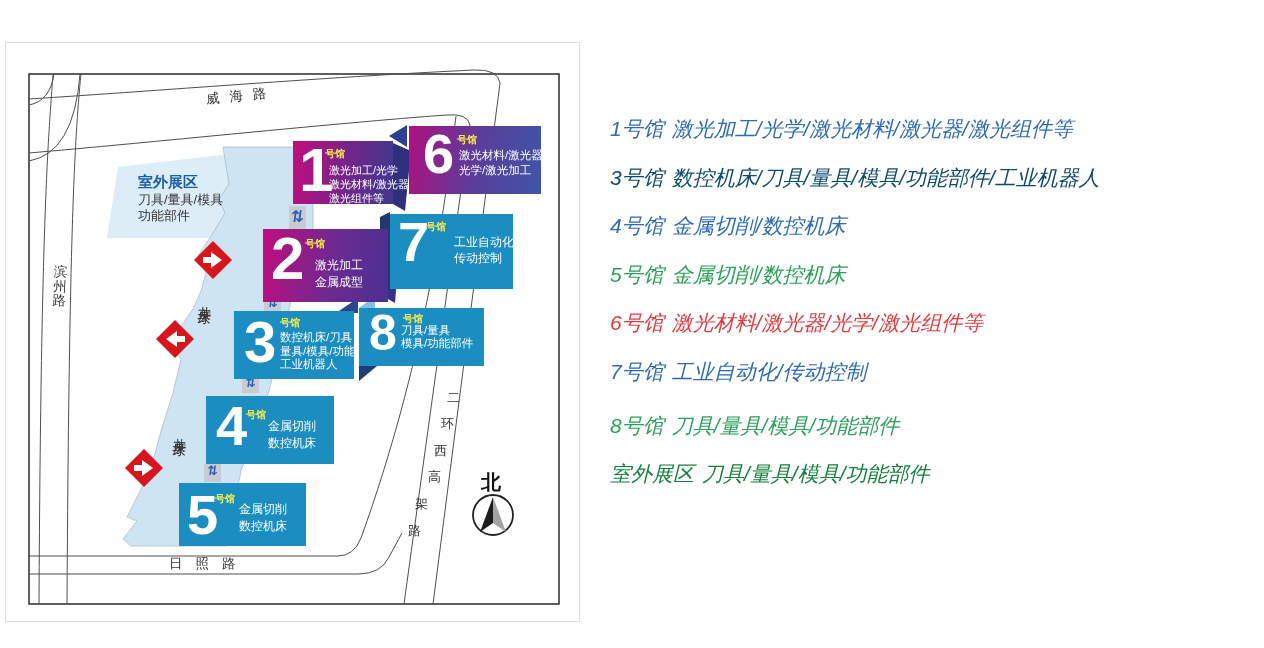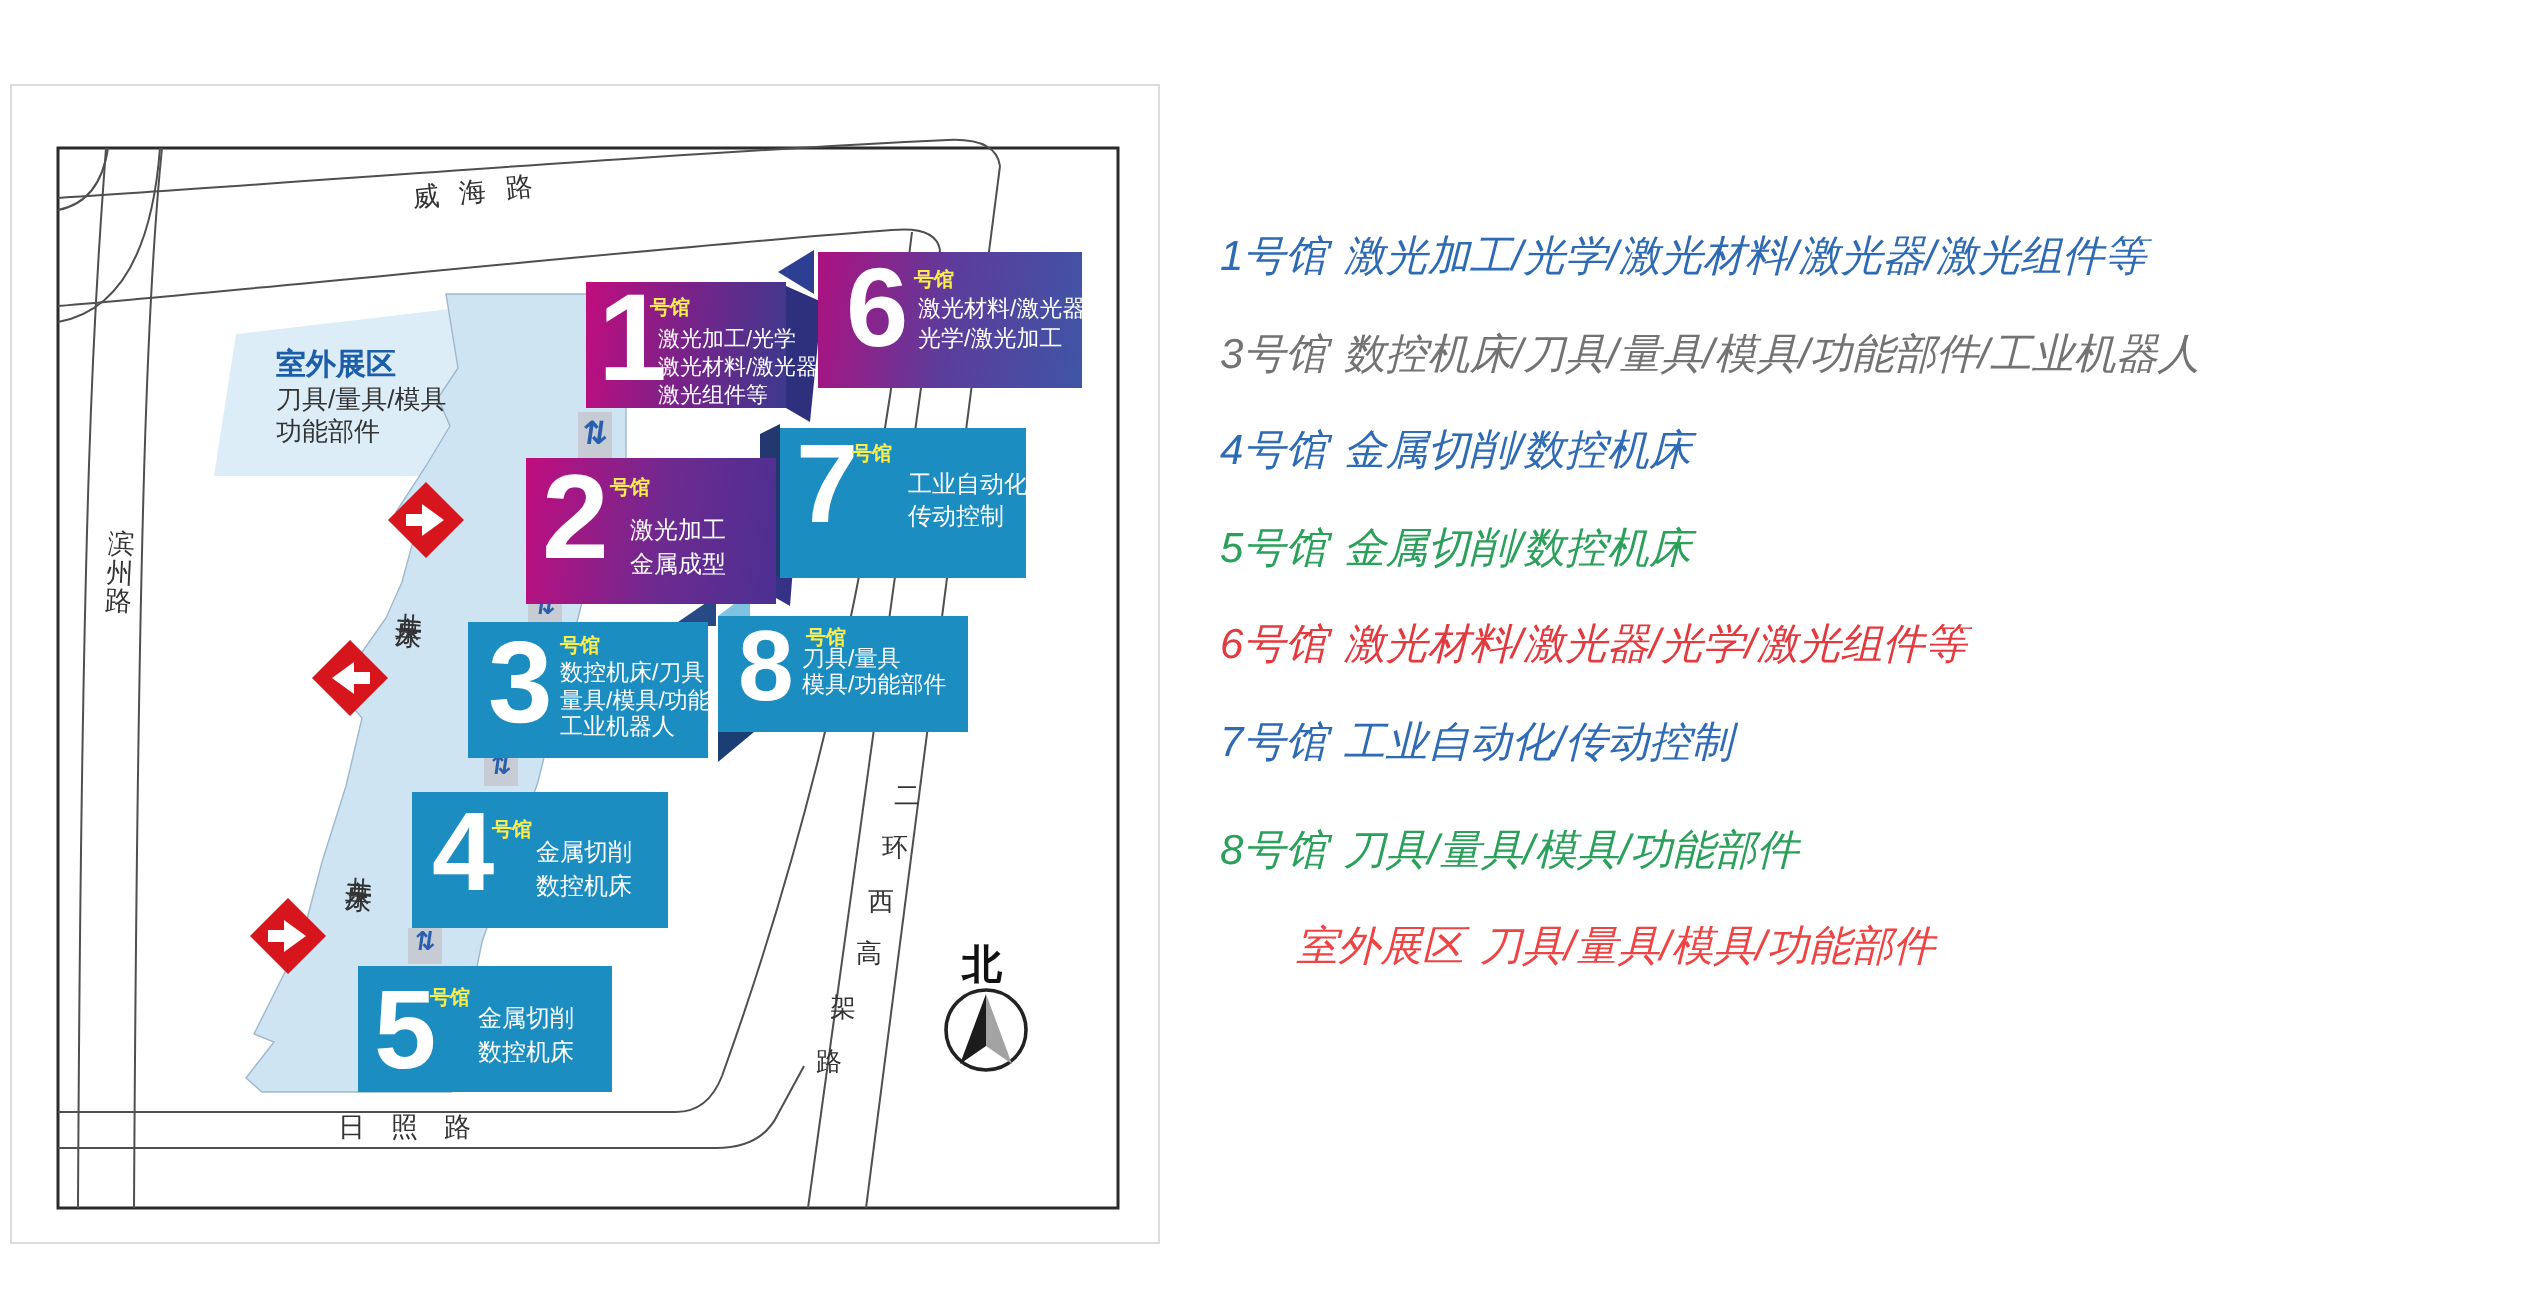--- a/index.html
+++ b/index.html
@@ -243,20 +243,20 @@
       <div>刀具/量具</div>
       <div>模具/功能部件</div>
     </div>
   </div>
 
   <div class="north-label">北</div>
 </div>
 
 <div class="legend">
     <div class="legend-item" style="color: rgb(46, 107, 180);"><span class="hall-name">1号馆</span><span>激光加工/光学/激光材料/激光器/激光组件等</span></div>
-    <div class="legend-item" style="color: #737373;"><span class="hall-name">3号馆</span><span>数控机床/刀具/量具/模具/功能部件/工业机器人</span></div>
+    <div class="legend-item" style="color: #0c4a6e;"><span class="hall-name">3号馆</span><span>数控机床/刀具/量具/模具/功能部件/工业机器人</span></div>
     <div class="legend-item" style="color: rgb(46, 107, 180);"><span class="hall-name">4号馆</span><span>金属切削/数控机床</span></div>
     <div class="legend-item" style="color: rgb(42, 160, 90);"><span class="hall-name">5号馆</span><span>金属切削/数控机床</span></div>
     <div class="legend-item" style="color: rgb(226, 58, 62);"><span class="hall-name">6号馆</span><span>激光材料/激光器/光学/激光组件等</span></div>
     <div class="legend-item" style="color: rgb(46, 107, 180);"><span class="hall-name">7号馆</span><span>工业自动化/传动控制</span></div>
     <div class="legend-item" style="color: rgb(42, 160, 90); margin-top: 32px;"><span class="hall-name">8号馆</span><span>刀具/量具/模具/功能部件</span></div>
-    <div class="legend-item" style="color: #ef4444; margin-left: 38px;"><span class="hall-name">室外展区</span><span>刀具/量具/模具/功能部件</span></div>
+    <div class="legend-item" style="color: #15803d;"><span class="hall-name">室外展区</span><span>刀具/量具/模具/功能部件</span></div>
   </div>
 
 </body></html>

